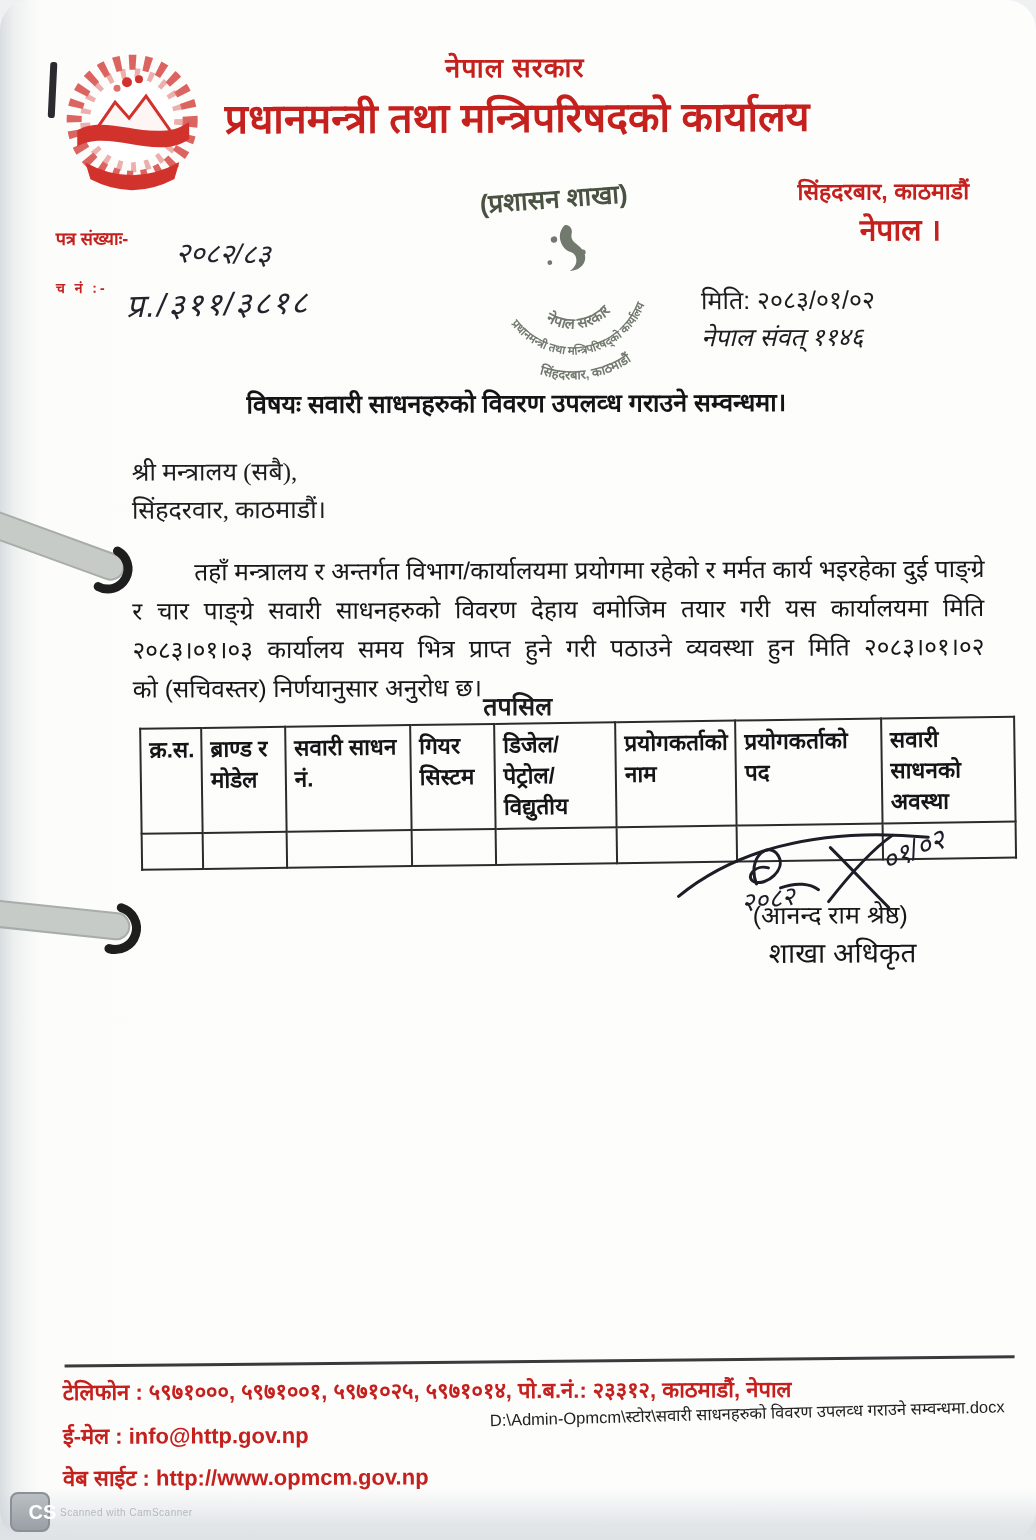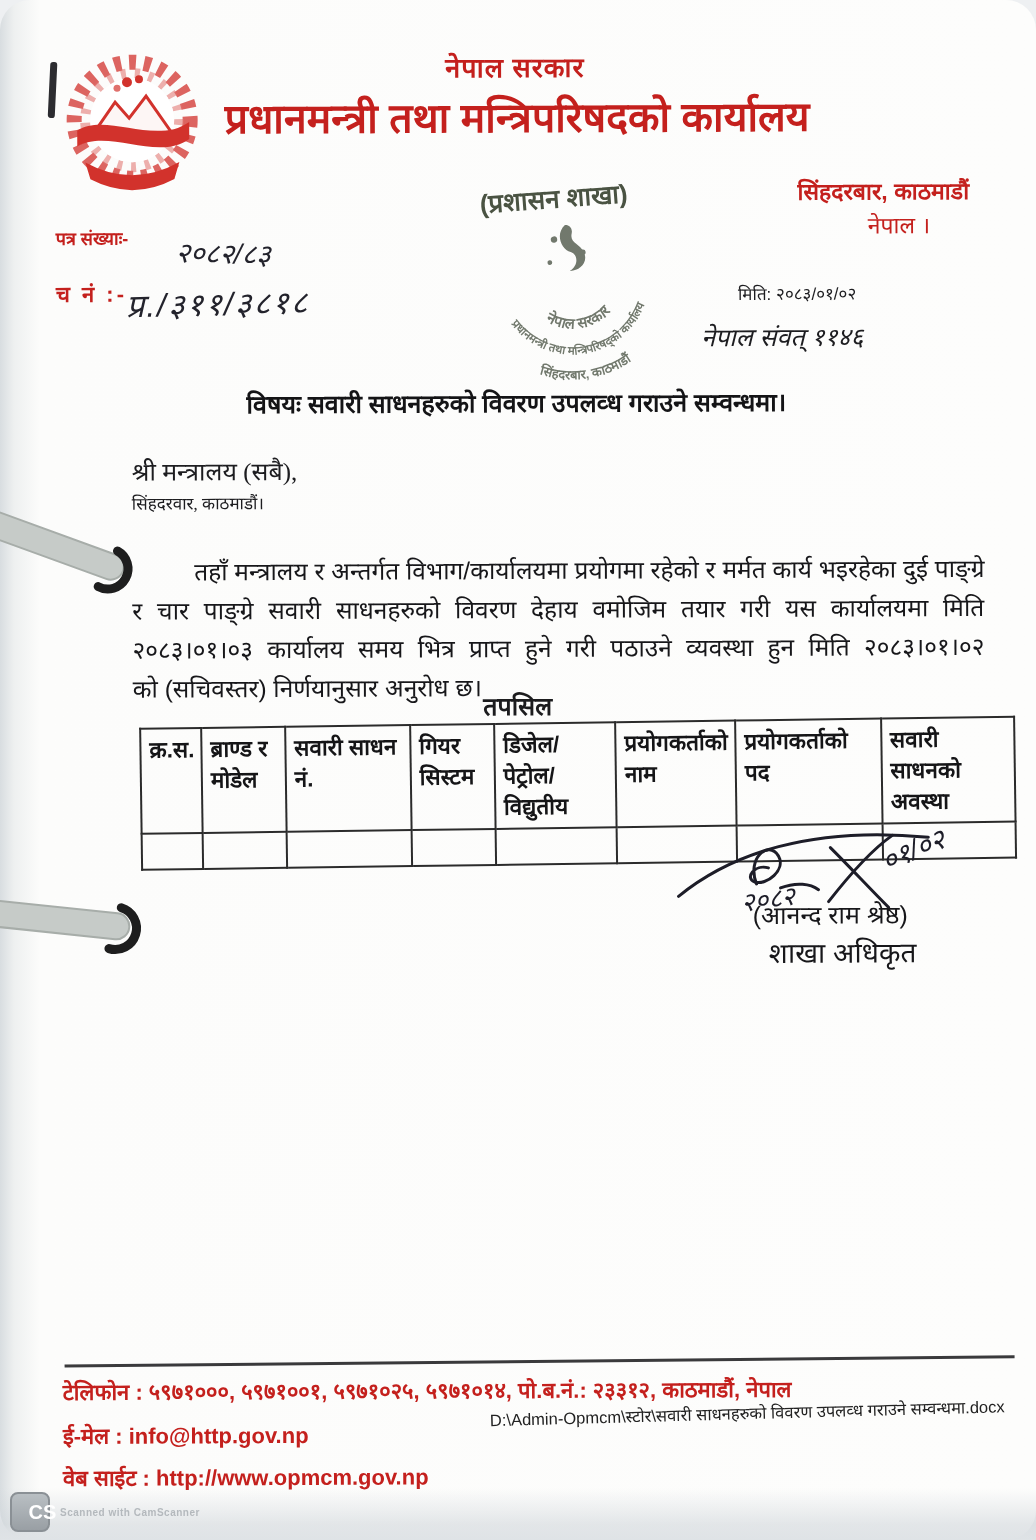--- a/index.html
+++ b/index.html
@@ -19,40 +19,40 @@
     position:absolute; inset:0;
     transform:rotate(-0.25deg);
   }
   .abs { position:absolute; }
   .ink { color:#1d1d20;font-family:Liberation Serif, serif; }
 
   
   .gov-title { top:48px; left:0; width:100%; text-align:center; font-size:27px; font-weight:bold; color:#c4201d; letter-spacing:1px; }
   .office-title { top:88px; left:115px; width:810px; text-align:center; font-size:41px; font-weight:bold; color:#c4201d; }
   .addr1 { top:176px; left:800px; width:220px; font-size:23px; font-weight:bold; color:#c4201d; }
-  .addr2 { top:210px; left:862px; font-size:23px; font-weight:normal; color:#c4201d;margin-left:8px; }
-  .miti { top:283px; left:740px; font-size:17px; color:#1d1d20; }
+  .addr2 { top:210px; left:862px; font-size:30px; font-weight:bold; color:#c4201d; }
+  .miti { top:283px; left:703px; font-size:25px; color:#1d1d20; }
   .sambat { top:320px; left:703px; font-size:25px; color:#1d1d20;font-style:italic; }
 
   .refline1-label { top:224px; left:58px; font-size:18px; font-weight:bold; color:#c4201d; }
-  .refline2-label { top:276px; left:58px; font-size:22px; font-weight:bold; color:#c4201d; letter-spacing:3px; }
+  .refline2-label { top:276px; left:58px; font-size:14px; font-weight:bold; color:#c4201d; letter-spacing:3px; }
   .hand { font-style:italic; color:#23232c; }
   .hw1 { top:232px; left:178px; font-size:28px; transform:rotate(1.5deg); }
   .hw2 { top:280px; left:128px; font-size:32px; transform:rotate(-1deg); letter-spacing:2px; }
 
   
   .stamp-wrap { top:160px; left:435px; width:280px; height:240px; transform:rotate(-8deg); opacity:.88; }
   .branch-label { top:180px; left:482px; font-size:26px; font-weight:bold; color:#37412f; transform:rotate(-4deg); opacity:.9; }
 
   .pen-mark { top:60px; left:52px; width:7px; height:56px; background:#2c2c30; border-radius:3px; transform:rotate(3deg); }
 
   
   .subject { top:385px; left:0; width:100%; text-align:center; font-size:25px; font-weight:600; color:#141416; }
   .addr-line1 { top:452px; left:133px; font-size:25px; }
-  .addr-line2 { top:490px; left:133px; font-size:17px; }
+  .addr-line2 { top:490px; left:133px; font-size:25px; }
   .body-block { top:551px; left:133px; width:852px; font-size:24.5px; color:#17171a; }
   .body-line { height:39px; line-height:39px; text-align:justify; text-align-last:justify; white-space:nowrap; }
   .body-line.first { text-indent:62px; }
   .body-line.last { text-align-last:left; }
 
   
   .tapasil { top:688px; left:0; width:100%; text-align:center; font-size:25px; font-weight:600; }
   .veh-table { top:722px; left:140px; width:876px; border-collapse:collapse; transform:rotate(-0.55deg); background:transparent; }
   .veh-table td, .veh-table th {
     border:2.4px solid #2b2b2b; font-size:22.5px; font-weight:600;
@@ -75,21 +75,21 @@
   .foot-val { font-family:"Liberation Sans", sans-serif; }
   .file-path { top:1402px; left:487px; width:530px; font-size:16.5px; color:#222; transform:rotate(-1.3deg); }
 
   
   .ring { position:absolute; left:-10px; }
   .ring1 { top:492px; transform:rotate(20deg); transform-origin:left center; }
   .ring2 { top:878px; transform:rotate(6deg); transform-origin:left center; }
 
   
   .cs-badge { top:1492px; left:10px; width:40px; height:40px; background:linear-gradient(#b9bfc3,#999fa4); border-radius:8px; color:#fff; font-weight:bold; font-size:20px; display:flex; align-items:center; justify-content:center; border:2px solid #8a9095;padding-left:25px; }
-  .cs-text { top:1507px; left:60px; font-size:10px; color:#b4b9bd; letter-spacing:.5px;font-weight:bold; }
+  .cs-text { top:1507px; left:60px; font-size:10px; color:#b4b9bd; letter-spacing:.5px; }
 
   .bottom-shade { position:absolute; left:0; bottom:0; width:100%; height:52px;
     background:linear-gradient(180deg, rgba(210,216,220,0) 0%, rgba(205,211,216,.55) 70%, #dfe3e6 100%); }
 </style>
 </head>
 <body>
 
 <div class="scan">
   <div class="paper">
 

